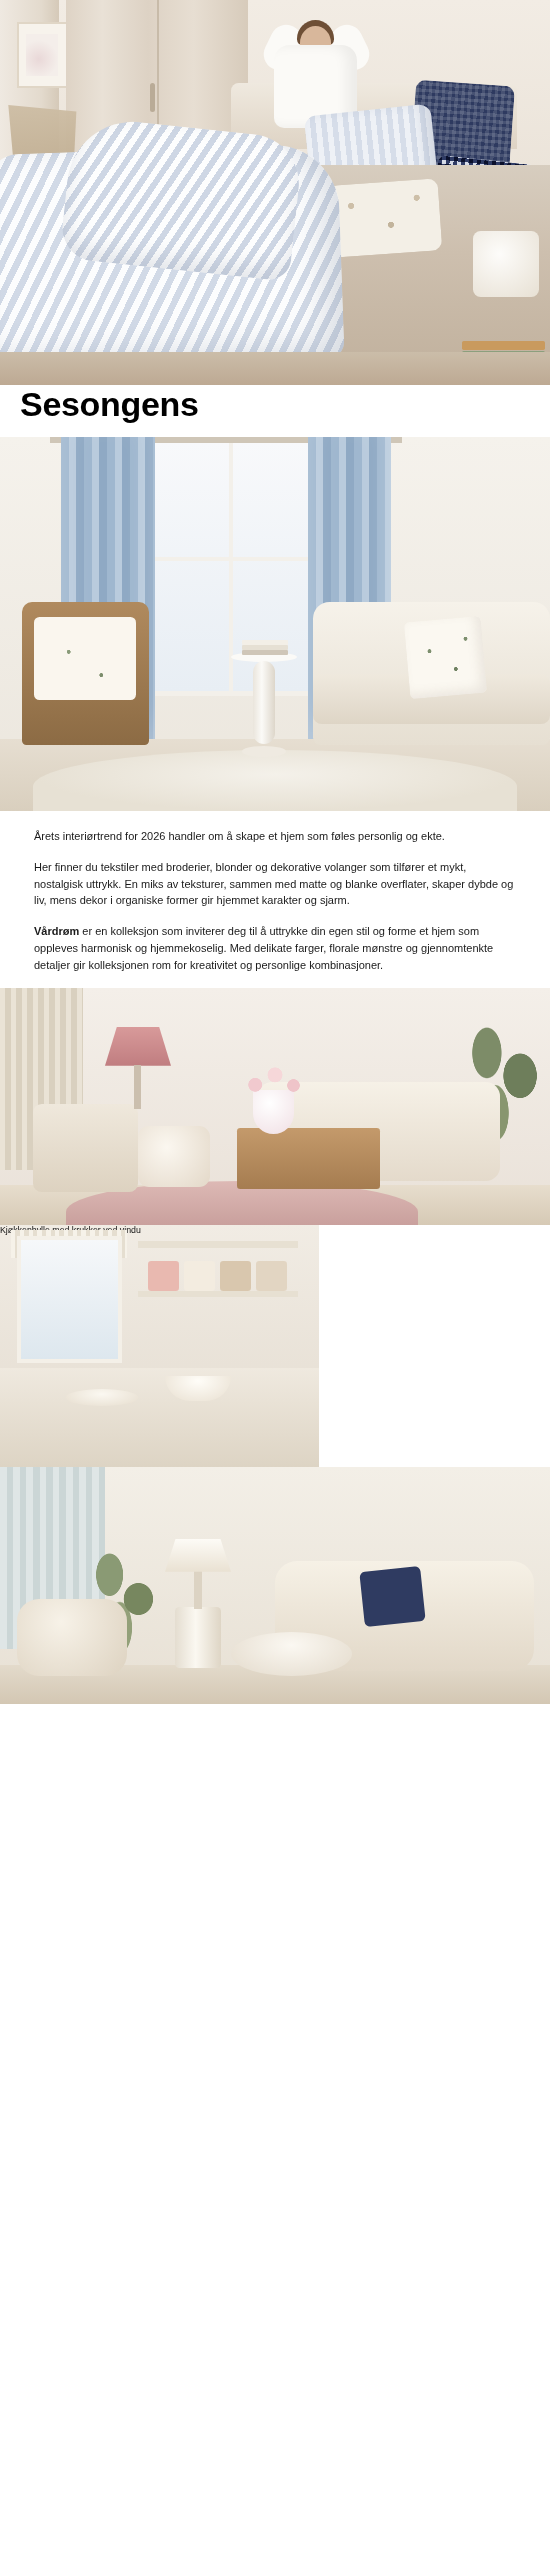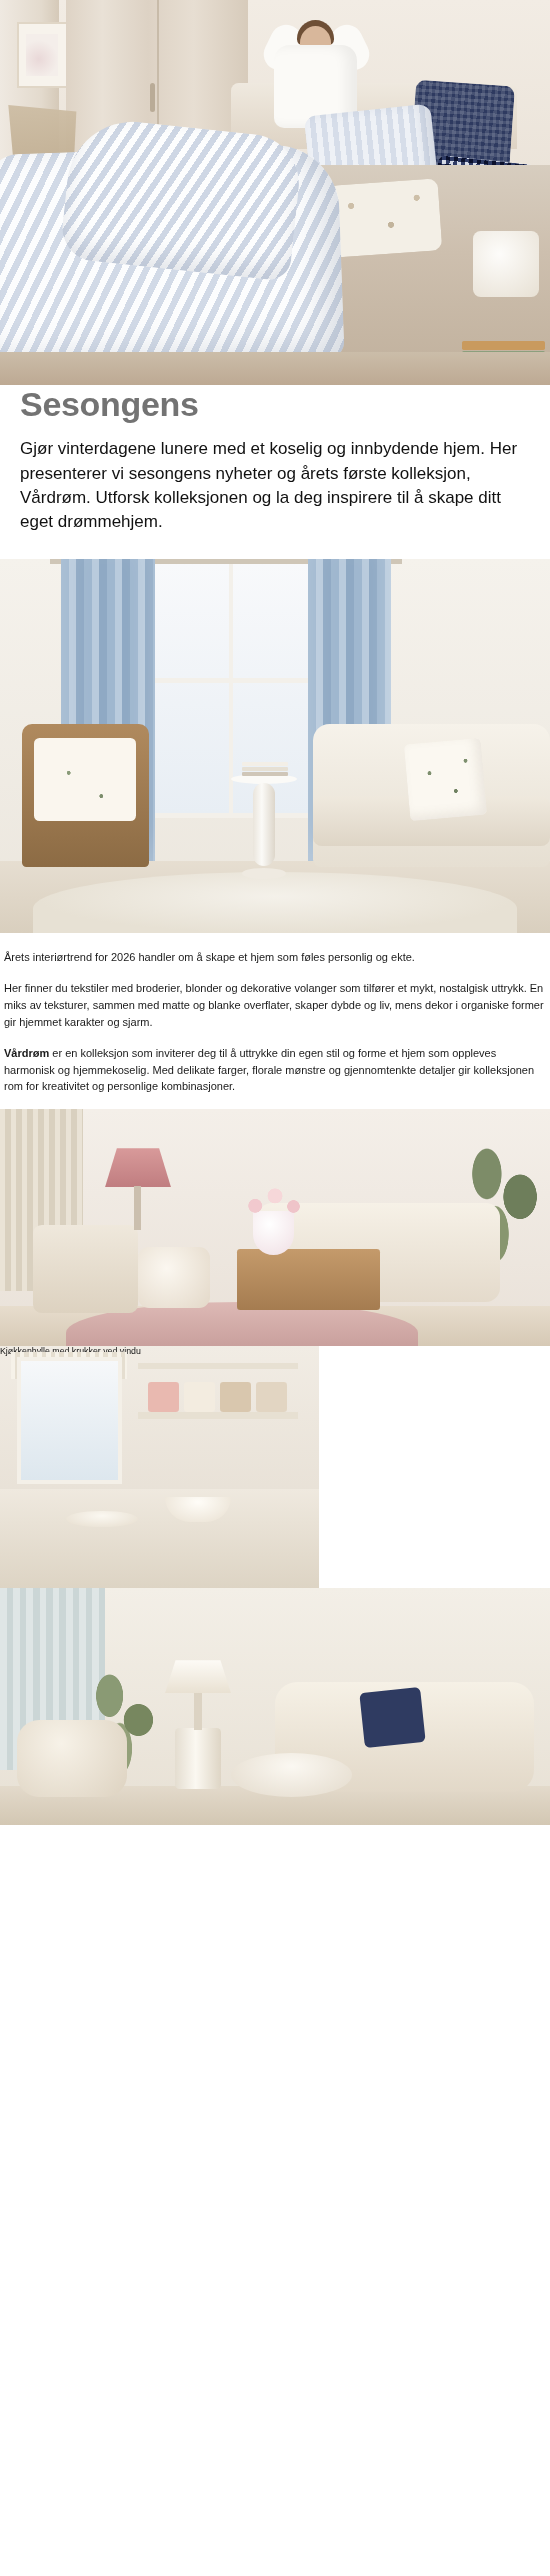--- a/index.html
+++ b/index.html
@@ -39,37 +39,37 @@
     margin: 24px 0 10px 0;
     color: #1a1a1a;
     font-family: "Liberation Serif", serif;
   }
   h1.headline {
     font-size: 34px;
     line-height: 1.12;
     letter-spacing: -0.3px;
     font-weight: 700;
     margin: 0 0 14.3px 0;
-    color: #737373;
+    color: #000000;
   }
   p.lead {
     font-size: 17px;
     line-height: 1.42;
     margin: 0 0 25px 0;
     color: #111111;
   }
   p.body {
     font-size: 11px;
     line-height: 1.52;
     margin: 0 0 14.3px 0;
     color: #1a1a1a;
   }
   p.body:first-of-type { margin-top: 16.5px; }
   p.body .strong { font-weight: 700; }
-  .body-block { padding: 0 4px; }
+  .body-block { padding: 0 34px; }
   .caption-line {
     font-size: 11px;
     line-height: 1.5;
     margin: 14.3px 0 15.4px 0;
     color: #1a1a1a;
     padding: 0 20px;
   }
 
   
 
@@ -499,21 +499,20 @@
         <i></i>
     </div>
     <div class="rug"></div>
 
   </div>
 
   <div class="text-wrap">
     <h1 class="headline">
       <span>Sesongens</span><br>
     </h1>
-    <p class="lead">Gjør vinterdagene lunere med et koselig og innbydende hjem. Her presenterer vi sesongens nyheter og årets første kolleksjon, Vårdrøm. Utforsk kolleksjonen og la deg inspirere til å skape ditt eget drømmehjem.</p>
   </div>
 
   <div class="photo scene2">
     <div class="wall"></div>
     <div class="window"></div>
     <div class="rod"></div>
     <div class="curtain-l"></div>
     <div class="curtain-r"></div>
     <div class="floor"></div>
     <div class="rug"></div>

